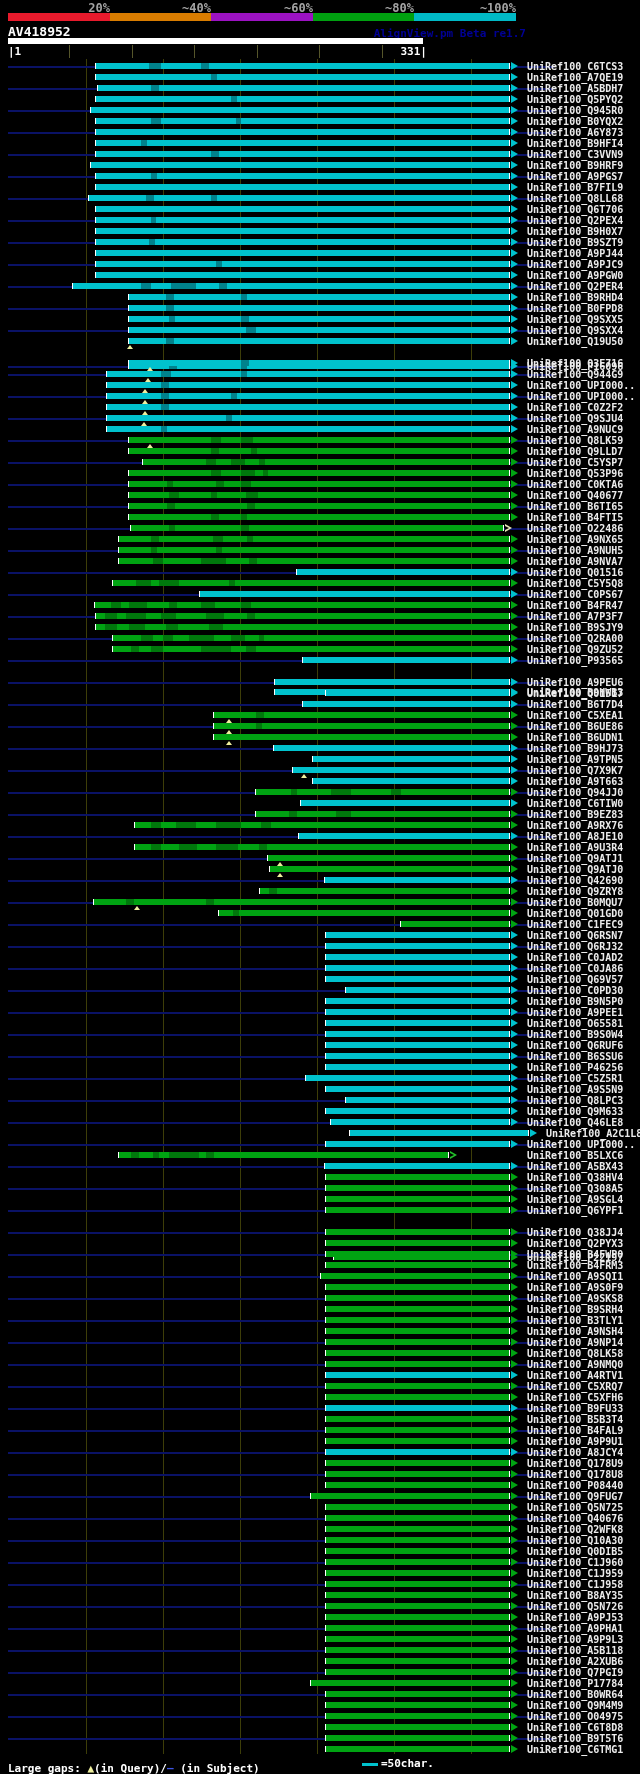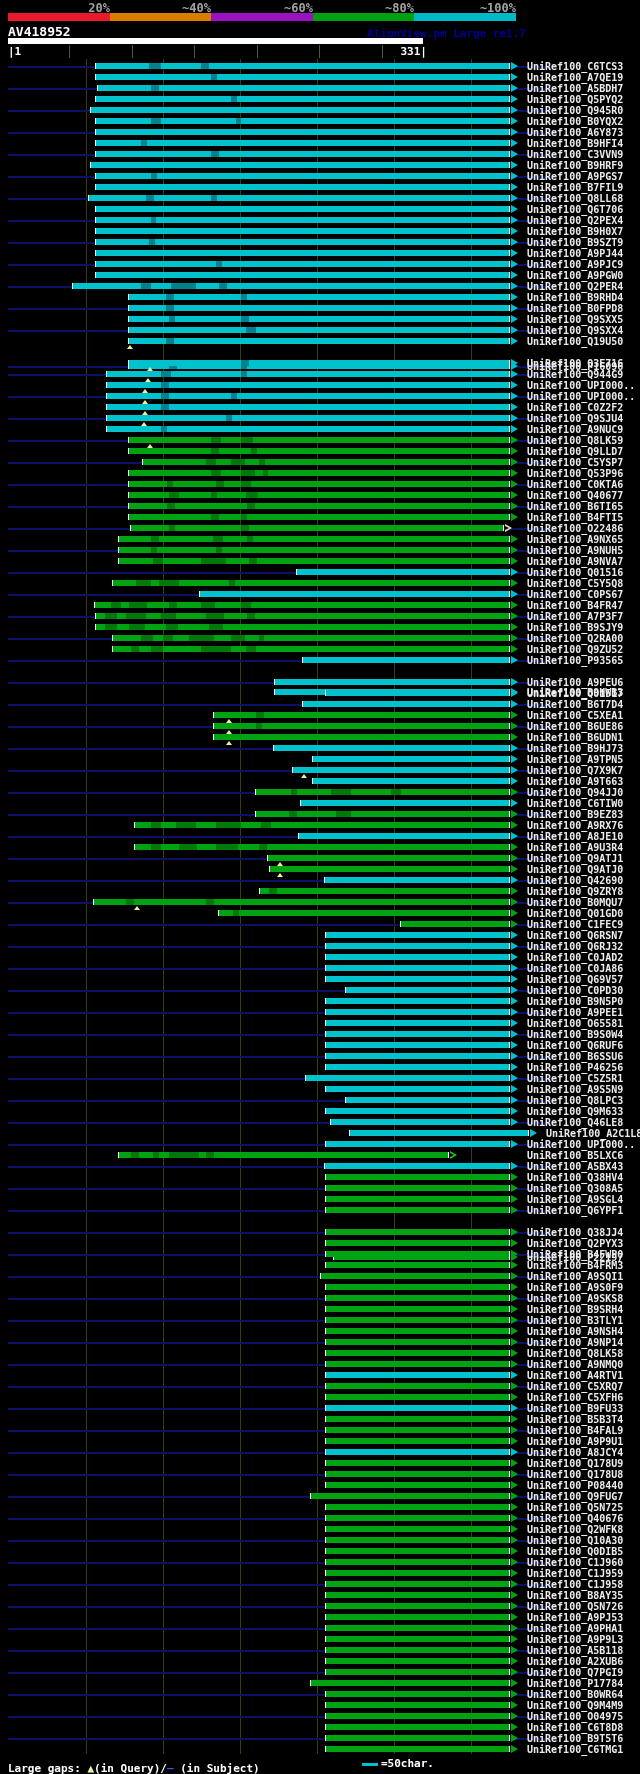--- a/index.html
+++ b/index.html
@@ -56,21 +56,21 @@
   </div>
 <div id="scalebar">
     <div style="background: rgb(232, 26, 44);"></div>
     <div style="background: rgb(217, 124, 0);"></div>
     <div style="background: rgb(156, 18, 194);"></div>
     <div style="background: rgb(0, 160, 16);"></div>
     <div style="background: rgb(0, 185, 198);"></div>
   </div>
 
 <div id="query-title">AV418952</div>
-<div id="watermark">AlignView.pm Large re1.7</div>
+<div id="watermark">AlignView.pm Beta re1.7</div>
 <div id="querybar"></div>
 <div class="ruler-label" style="left:8px;">|1</div>
 <div class="ruler-label" style="left:370px;width:57px;text-align:right;">331|</div>
 <div id="ruler-ticks">
     <div class="ruler-tick" style="left: 69px;"></div>
     <div class="ruler-tick" style="left: 132px;"></div>
     <div class="ruler-tick" style="left: 194px;"></div>
     <div class="ruler-tick" style="left: 257px;"></div>
     <div class="ruler-tick" style="left: 319px;"></div>
     <div class="ruler-tick" style="left: 382px;"></div>

